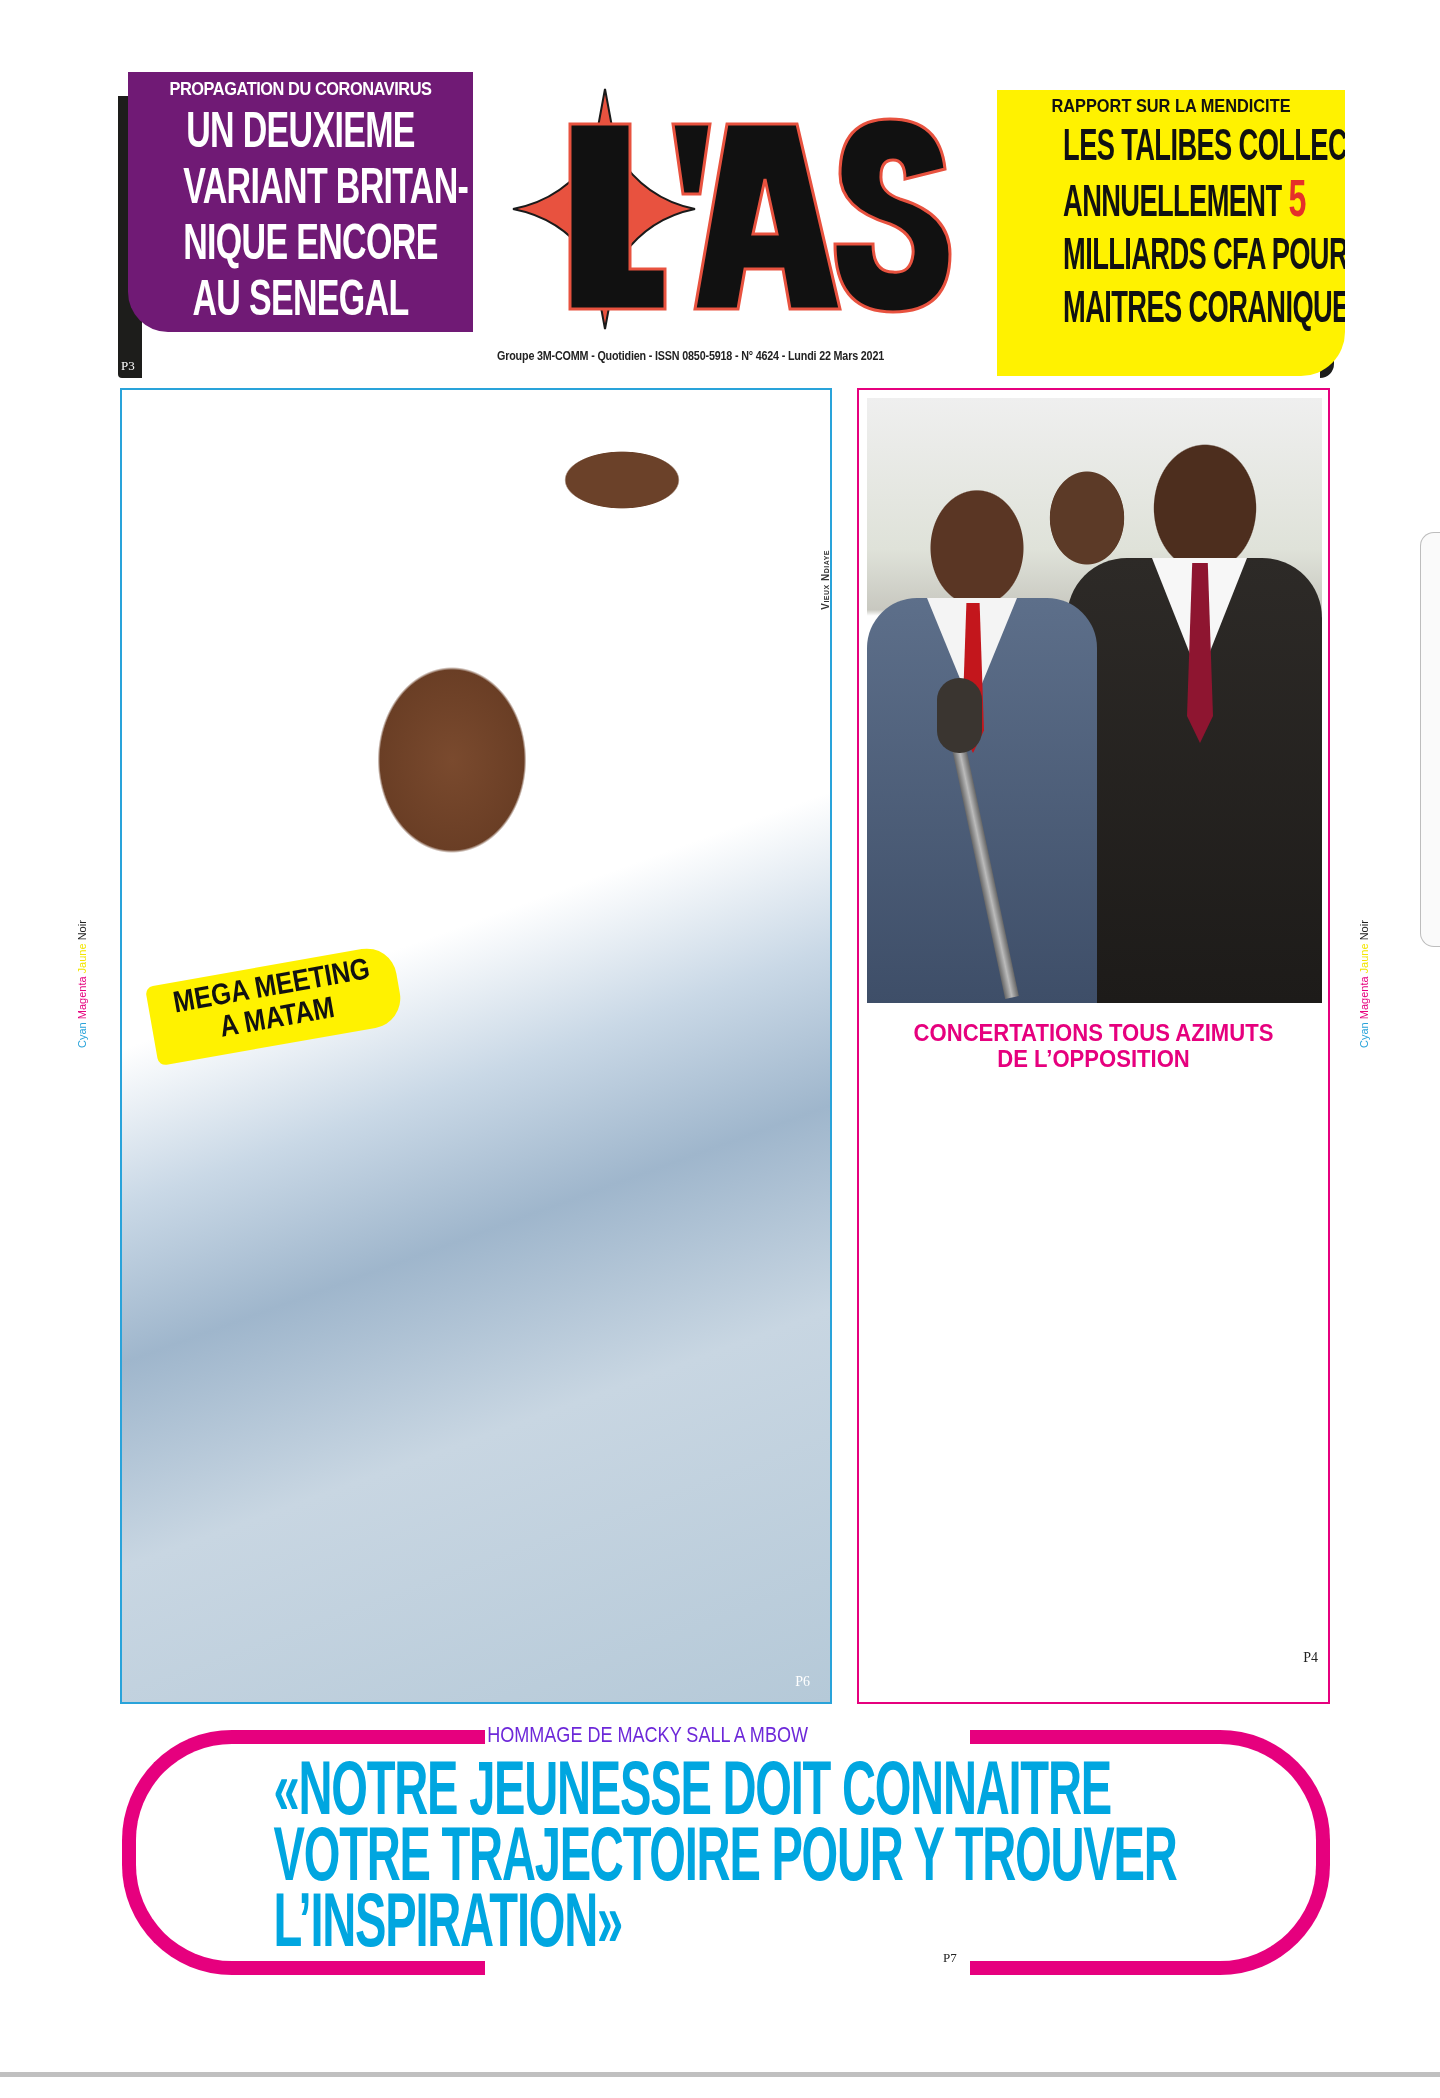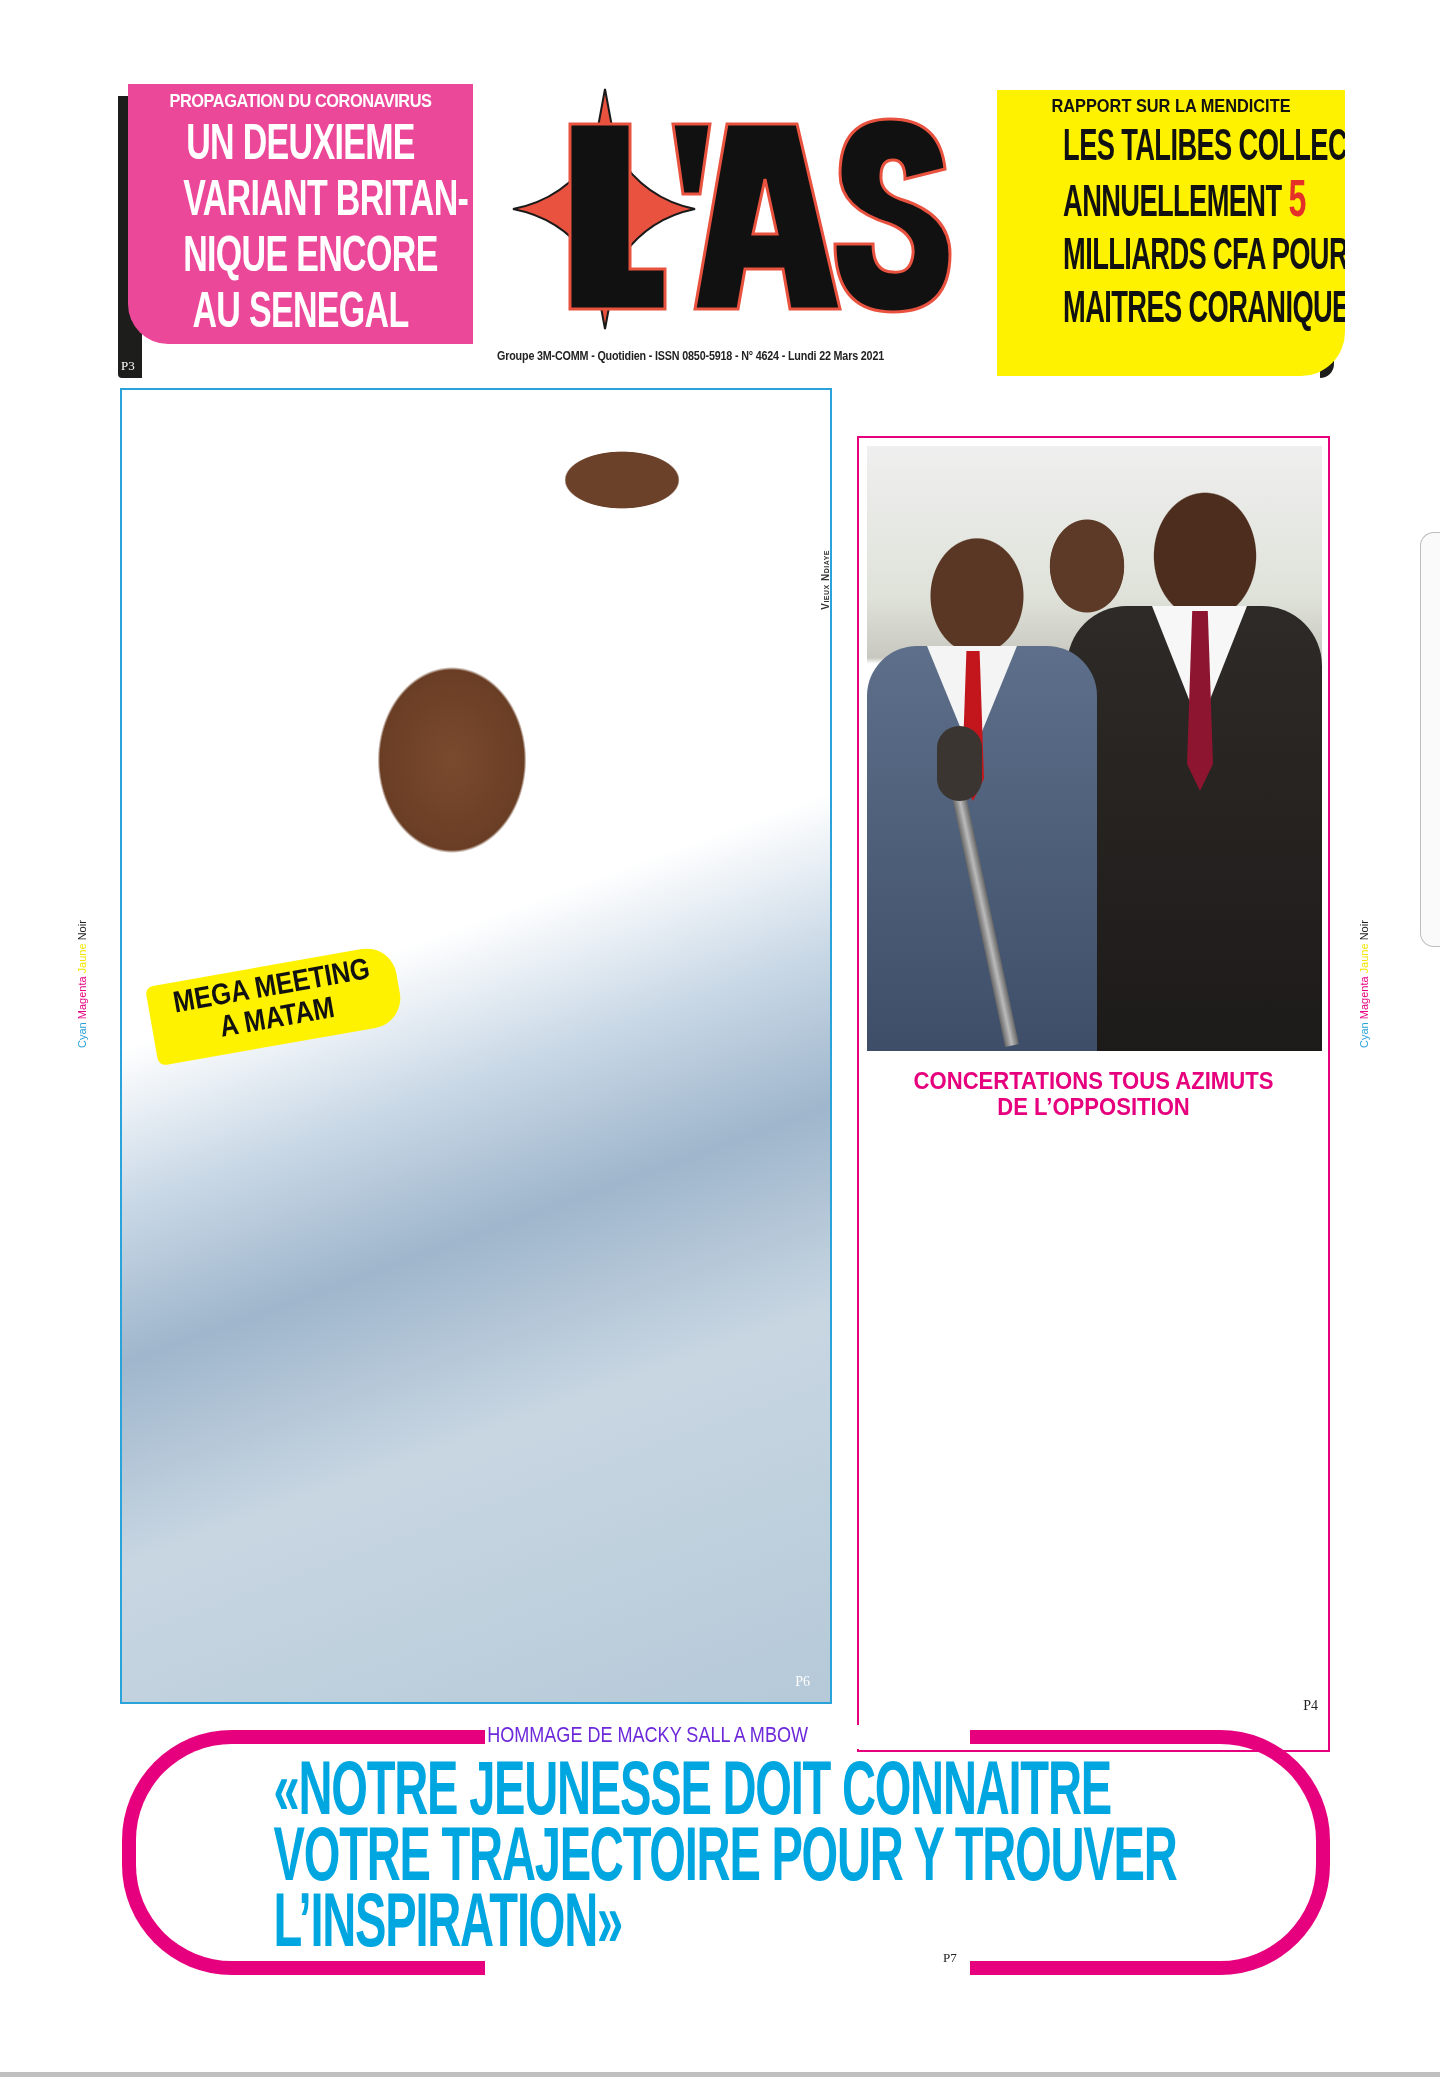--- a/index.html
+++ b/index.html
@@ -1,21 +1,21 @@
 <!DOCTYPE html>
 <html><head>
 <meta charset="utf-8">
 <style>
   * { box-sizing: border-box; margin: 0; padding: 0; }
   html, body { width: 1440px; height: 2098px; background: #ffffff; overflow: hidden; }
   body { position: relative; font-family: "Liberation Sans", sans-serif; }
 
   
   .teaser-left-shadow { position: absolute; left: 118px; top: 96px; width: 24px; height: 282px; background: #1d1d1b; border-bottom-left-radius: 4px; }
-  .teaser-left { position: absolute; left: 128px; top: 84px; width: 345px; height: 260px; background: #ec4899; border-bottom-left-radius: 40px; color: #fff; text-align: center; overflow: hidden; }
+  .teaser-left { position: absolute; left: 128px; top: 72px; width: 345px; height: 260px; background: #701a75; border-bottom-left-radius: 40px; color: #fff; text-align: center; overflow: hidden; }
   .teaser-left .kicker { font-size: 19px; font-weight: bold; margin-top: 6px; letter-spacing: -0.5px; transform: scaleX(0.86); }
   .teaser-left .head { font-size: 50px; line-height: 52px; font-weight: bold; letter-spacing: -1px; transform: scaleX(0.68); margin-top: 4px; white-space: nowrap; }
   .page-ref-p3 { position: absolute; left: 121px; top: 358px; font-family: "Liberation Serif", serif; font-size: 13px; color: #fff; }
 
   
   .logo { position: absolute; left: 495px; top: 84px; width: 460px; height: 250px; }
   .tagline { position: absolute; left: 497px; top: 349px; width: 460px; font-size: 12.5px; font-weight: bold; color: #222; letter-spacing: -0.2px; white-space: nowrap; transform: scaleX(0.86); transform-origin: left; }
 
   
   .teaser-right-shadow { position: absolute; left: 1320px; top: 100px; width: 14px; height: 278px; background: #1d1d1b; border-bottom-right-radius: 50px; }
@@ -36,21 +36,21 @@
       linear-gradient(160deg, #ffffff 0%, #ffffff 42%, #c9d8e6 52%, #9fb6cc 62%, #c8d6e2 75%, #b5c9d8 100%);
   }
   .photo-credit { position: absolute; right: 10px; top: 160px; font-size: 10px; font-weight: bold; color: #333; transform: rotate(-90deg); transform-origin: right top; white-space: nowrap; letter-spacing: 0.5px; font-variant: small-caps; }
   .mega-badge { position: absolute; left: 28px; top: 575px; width: 250px; height: 80px; background: #fff200; border-radius: 8px 30px 30px 8px; transform: rotate(-10deg); text-align: center; padding-top: 4px; }
   .mega-badge span { display: block; font-size: 30px; line-height: 32px; font-weight: bold; color: #111; transform: scaleX(0.85); }
   .main-head { position: absolute; left: 0; top: 710px; width: 100%; text-align: center; }
   .main-head .line { display: block; font-size: 118px; line-height: 121px; font-weight: bold; color: #e8282a; letter-spacing: -4px; text-shadow: 5px 5px 0 #1a1a1a; transform: scaleX(0.63); white-space: nowrap; }
   .page-ref-p6 { position: absolute; right: 20px; bottom: 12px; font-family: "Liberation Serif", serif; font-size: 14px; color: #fff; }
 
   
-  .right-panel { position: absolute; left: 857px; top: 388px; width: 473px; height: 1316px; border: 2px solid #e6007e; background: #fff; overflow: hidden; margin-top: 48px; }
+  .right-panel { position: absolute; left: 857px; top: 388px; width: 473px; height: 1316px; border: 2px solid #e6007e; background: #fff; overflow: hidden; }
   .right-photo { position: absolute; left: 8px; top: 8px; width: 455px; height: 605px; overflow: hidden;
     background:
       radial-gradient(ellipse 50px 62px at 110px 150px, #5a3624 0%, #5a3624 92%, transparent 94%),
       radial-gradient(ellipse 55px 68px at 338px 110px, #4d2e1e 0%, #4d2e1e 92%, transparent 94%),
       radial-gradient(ellipse 40px 50px at 220px 120px, #5c3a27 0%, #5c3a27 92%, transparent 94%),
       linear-gradient(180deg, #efefef 0%, #dfe2d9 25%, #c8c8c0 35%, #ffffff 36%);
   }
   .suit-left { position: absolute; left: 0; top: 200px; width: 230px; height: 405px; background: linear-gradient(180deg, #5d6f8a, #3e4e68); border-radius: 50px 50px 0 0; }
   .suit-right { position: absolute; left: 200px; top: 160px; width: 255px; height: 445px; background: linear-gradient(180deg, #2d2a27, #1d1b19); border-radius: 60px 60px 0 0; }
   .shirt-l { position: absolute; left: 60px; top: 200px; width: 90px; height: 110px; background: #f4f4f4; clip-path: polygon(0 0,100% 0,50% 100%); }

